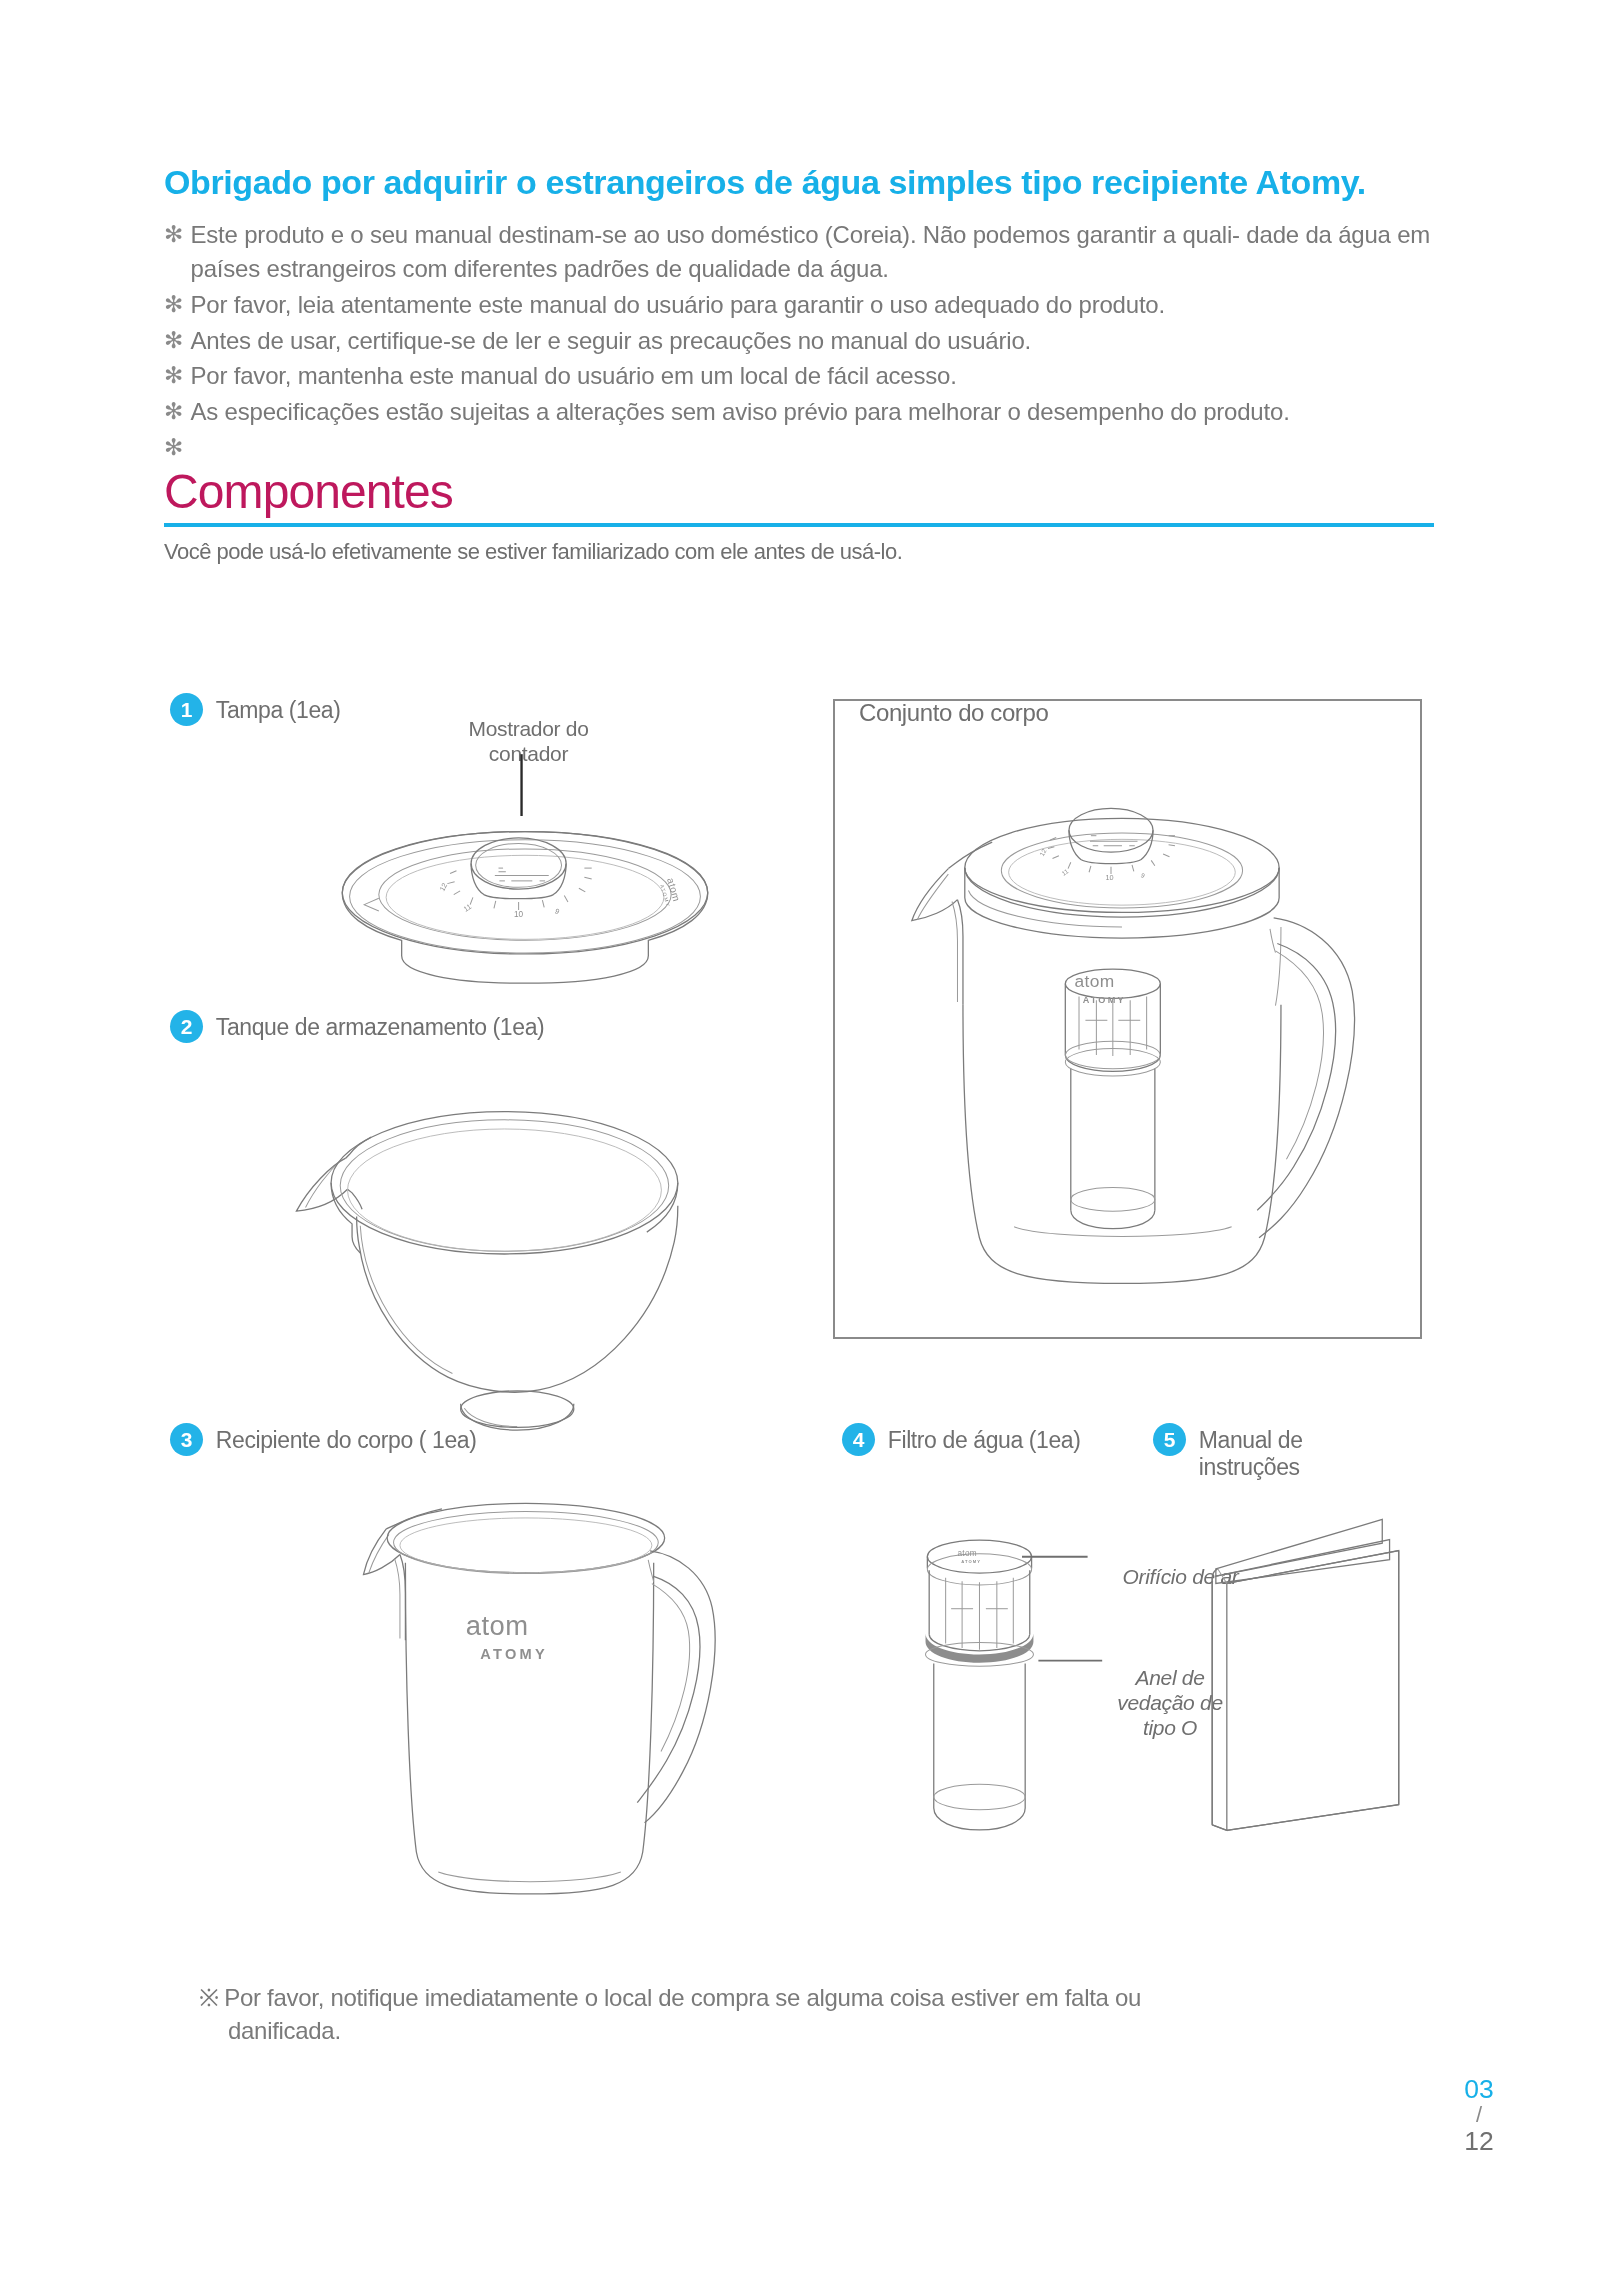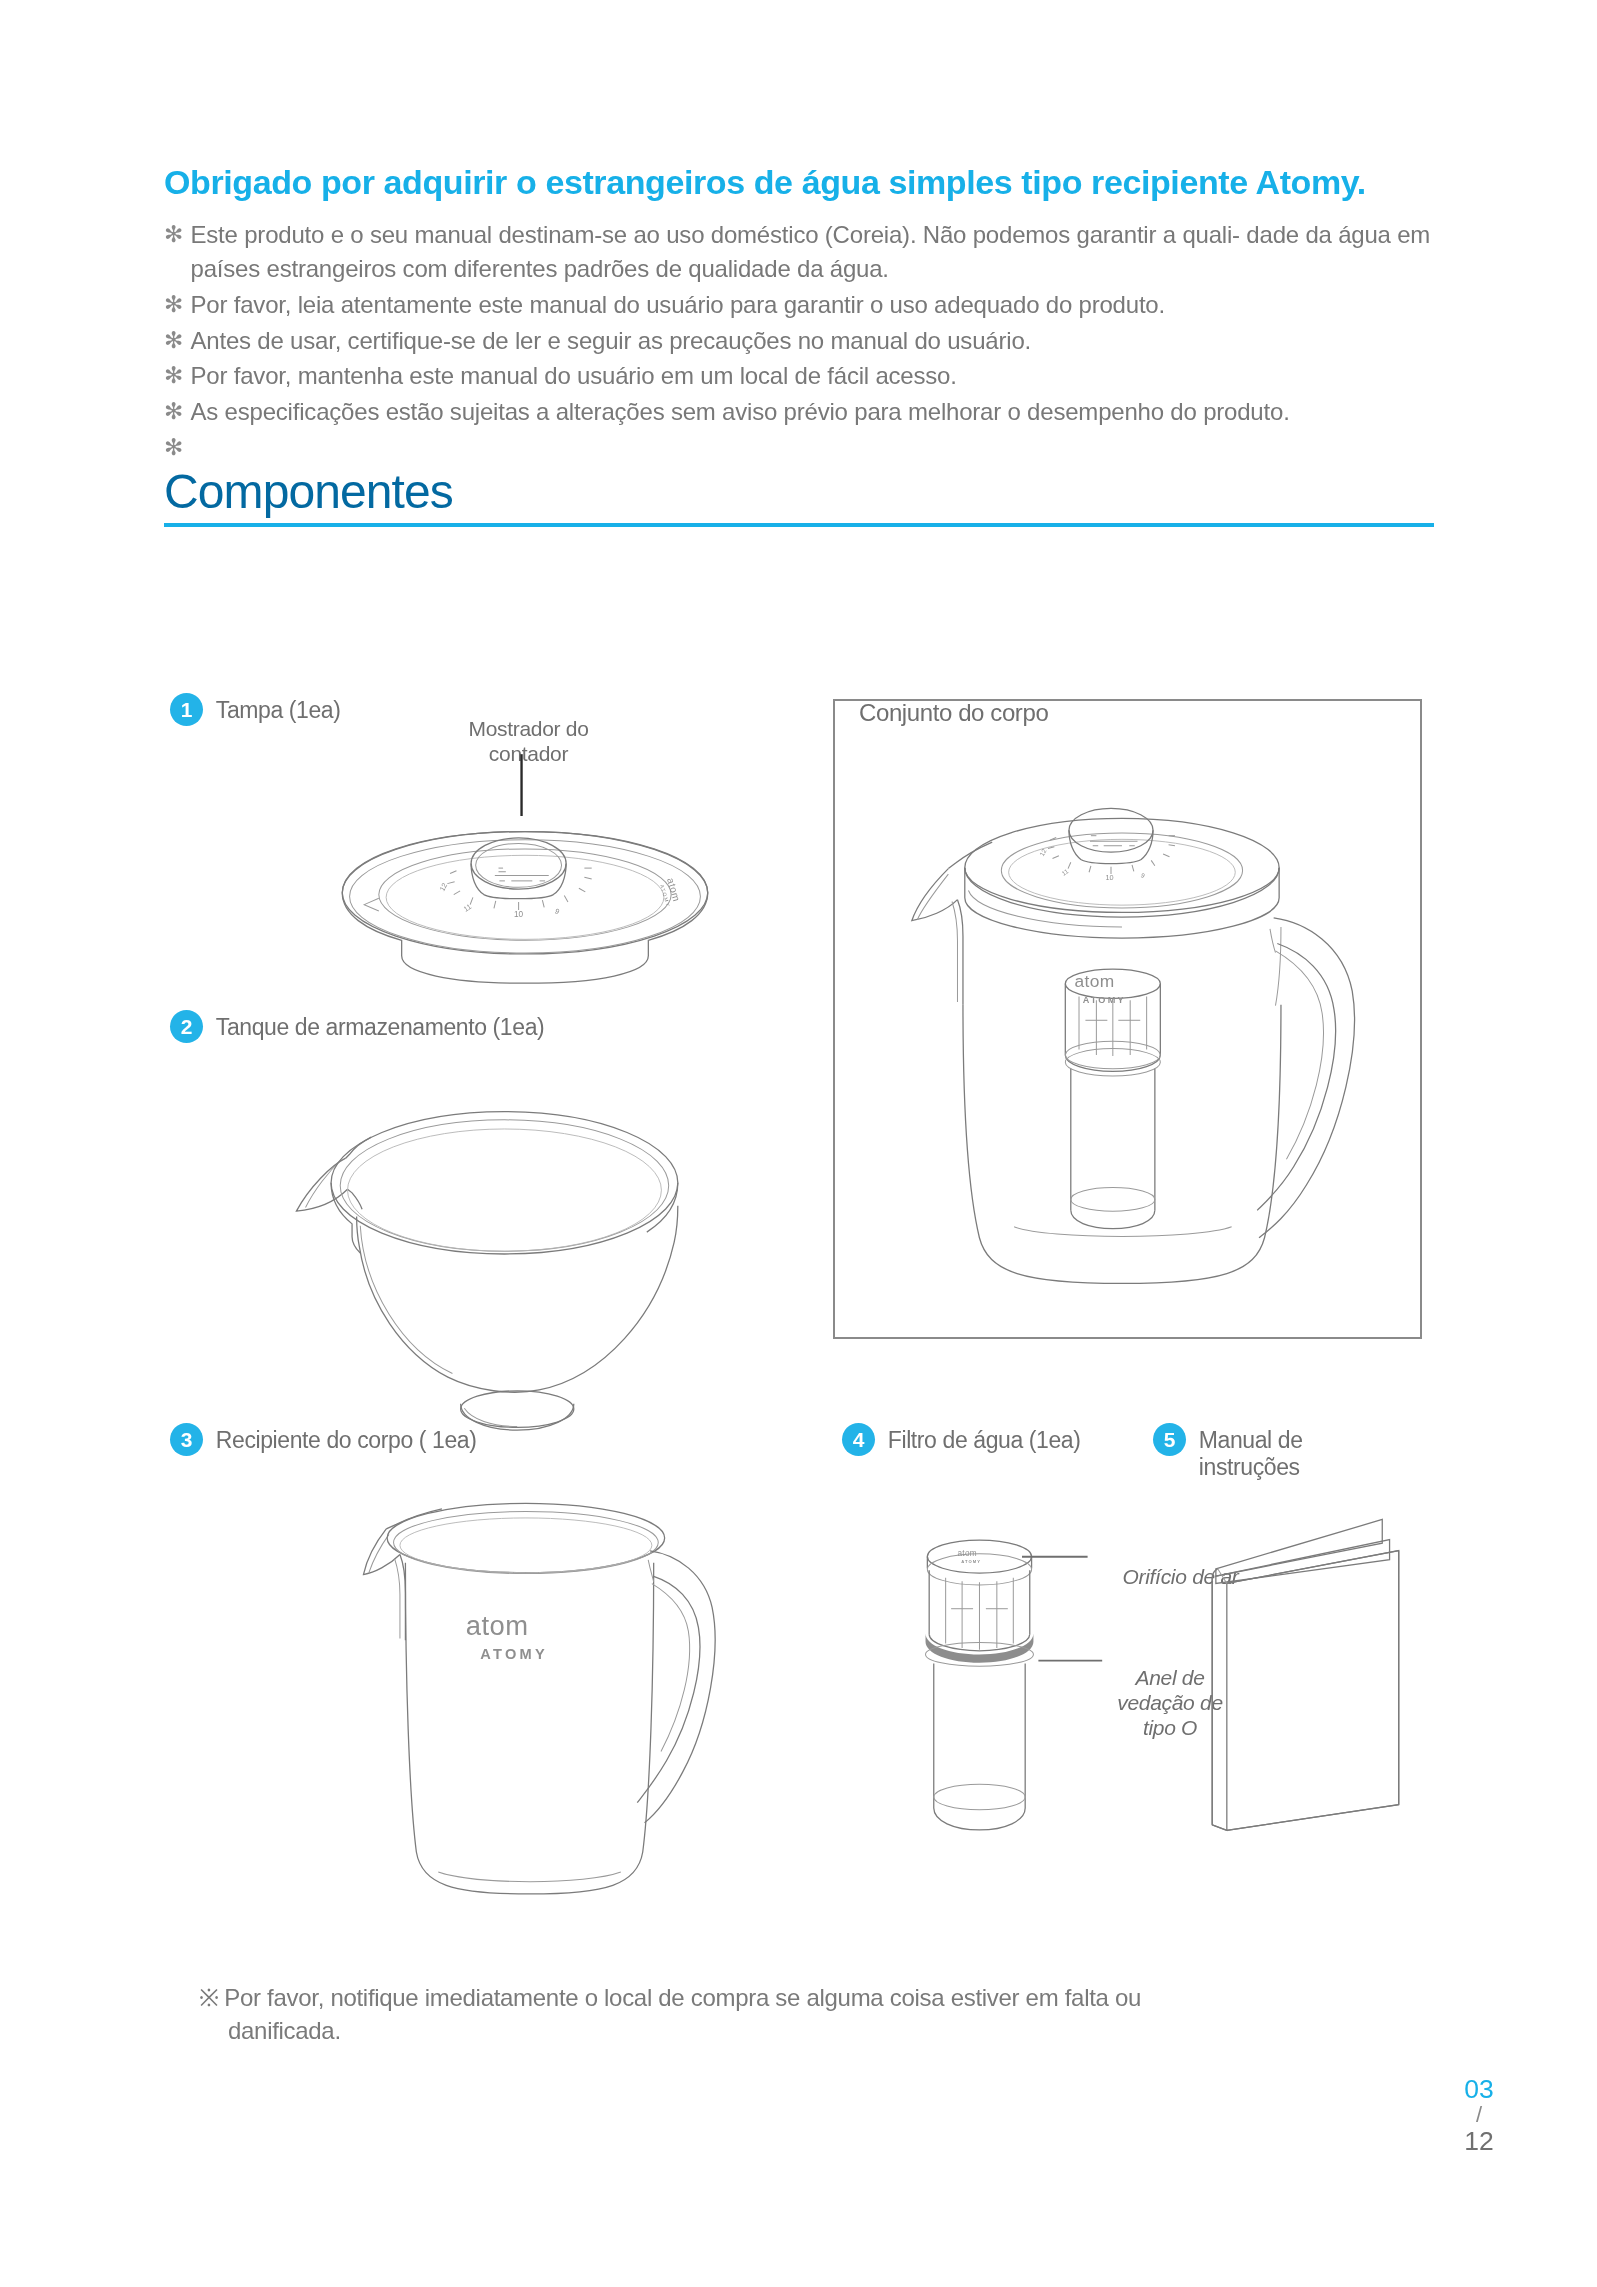--- a/index.html
+++ b/index.html
@@ -60,21 +60,21 @@
     top: 0;
     font-size: 23px;
     color: #8a8a8a;
   }
 
   
   .section-head {
     margin-top: 38px;
   }
   .section-title {
-    color: #0369a1;
+    color: #be185d;
     font-size: 48px;
     font-weight: normal;
     letter-spacing: -0.9px;
     margin: 0;
     line-height: 1.05;
   }
   .section-rule {
     height: 3.7px;
     background: #17b0e8;
     margin-top: 5.5px;
@@ -211,20 +211,21 @@
    produto.</span>
       </li>
       <li>
         <span class="ast">✻</span>
       </li>
     </ul>
 
     <div class="section-head">
       <h2 class="section-title">Componentes</h2>
       <div class="section-rule"></div>
+      <div class="section-sub">Você pode usá-lo efetivamente se estiver familiarizado com ele antes de usá-lo.</div>
     </div>
   </div>
 
   <div class="comp-label" style="left:170px; top:693px;">
     <span class="badge">1</span>
     <span class="txt">Tampa (1ea)</span>
   </div>
 
   <div class="callout-txt" style="left:437px; top:692px; width:183px;">Mostrador do
 contador</div>

